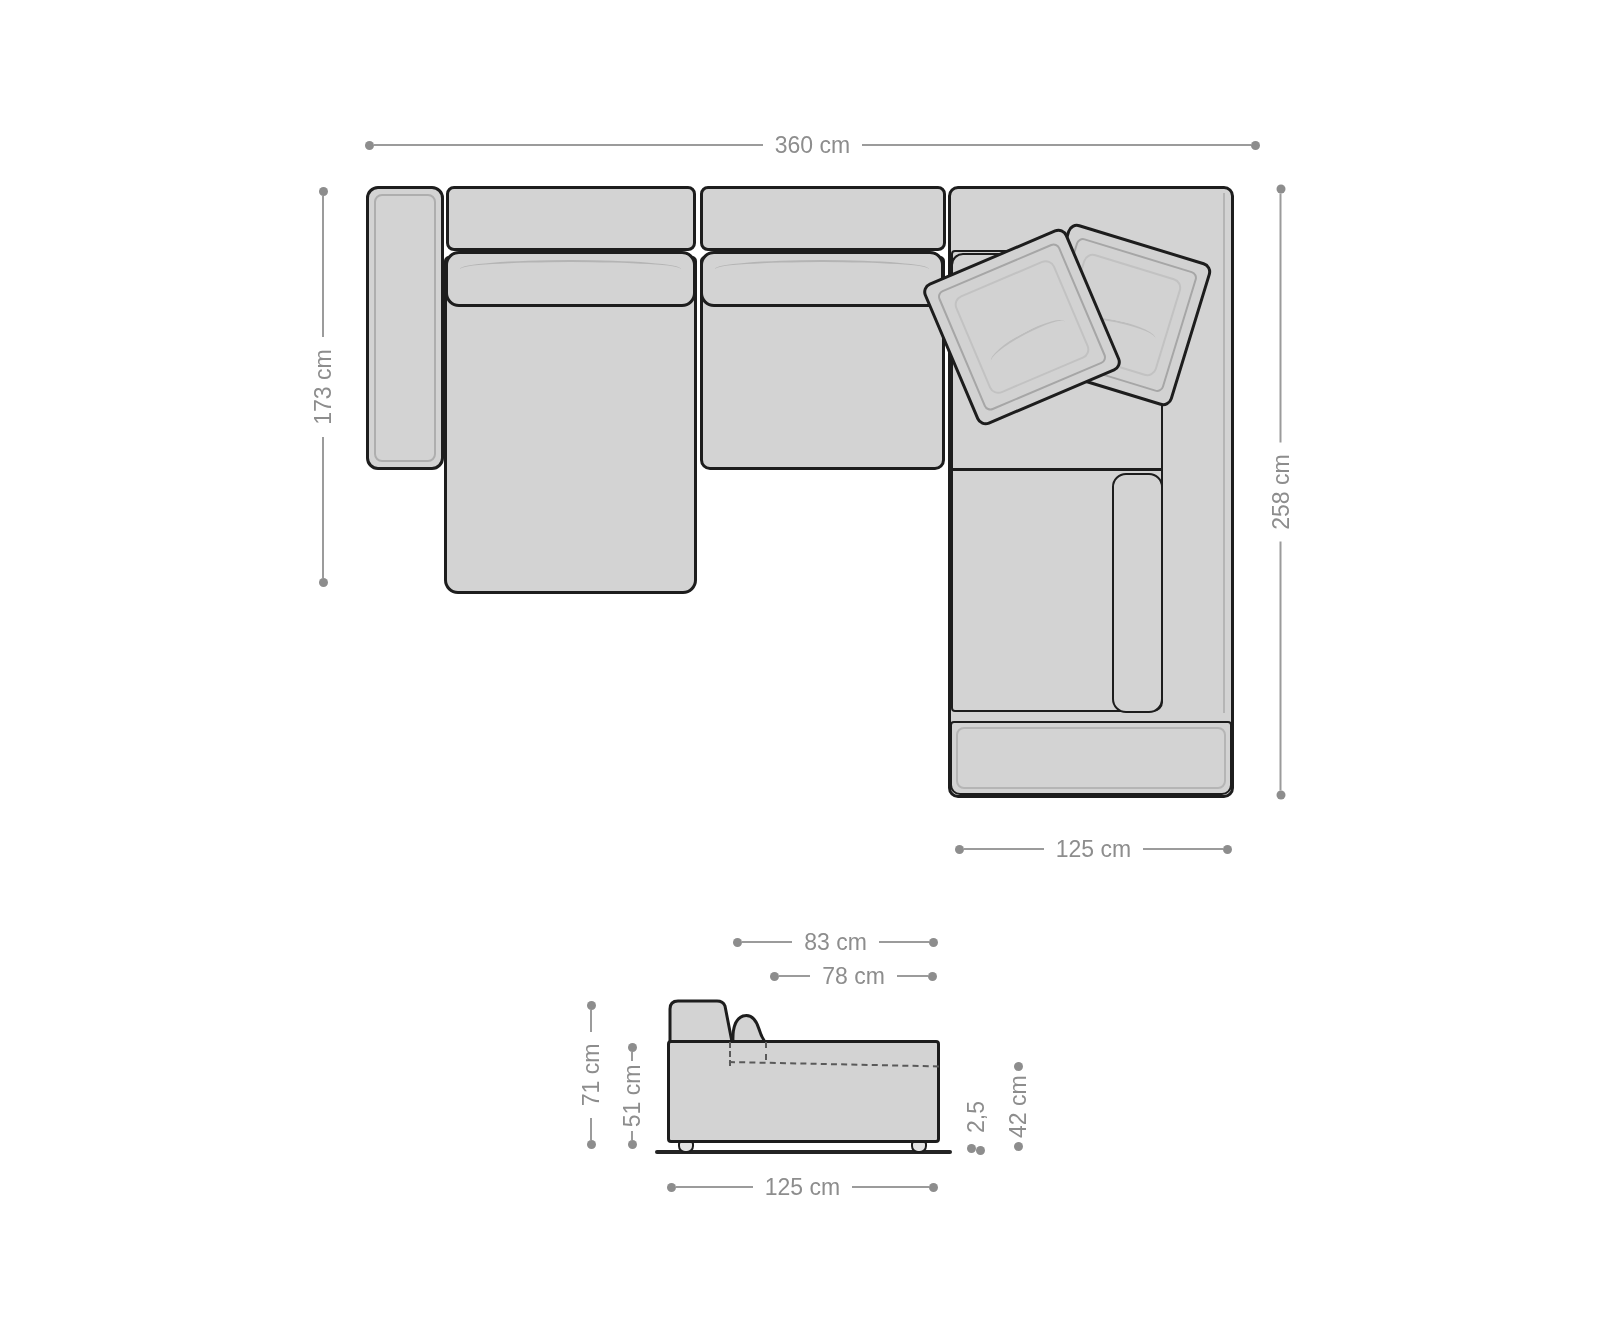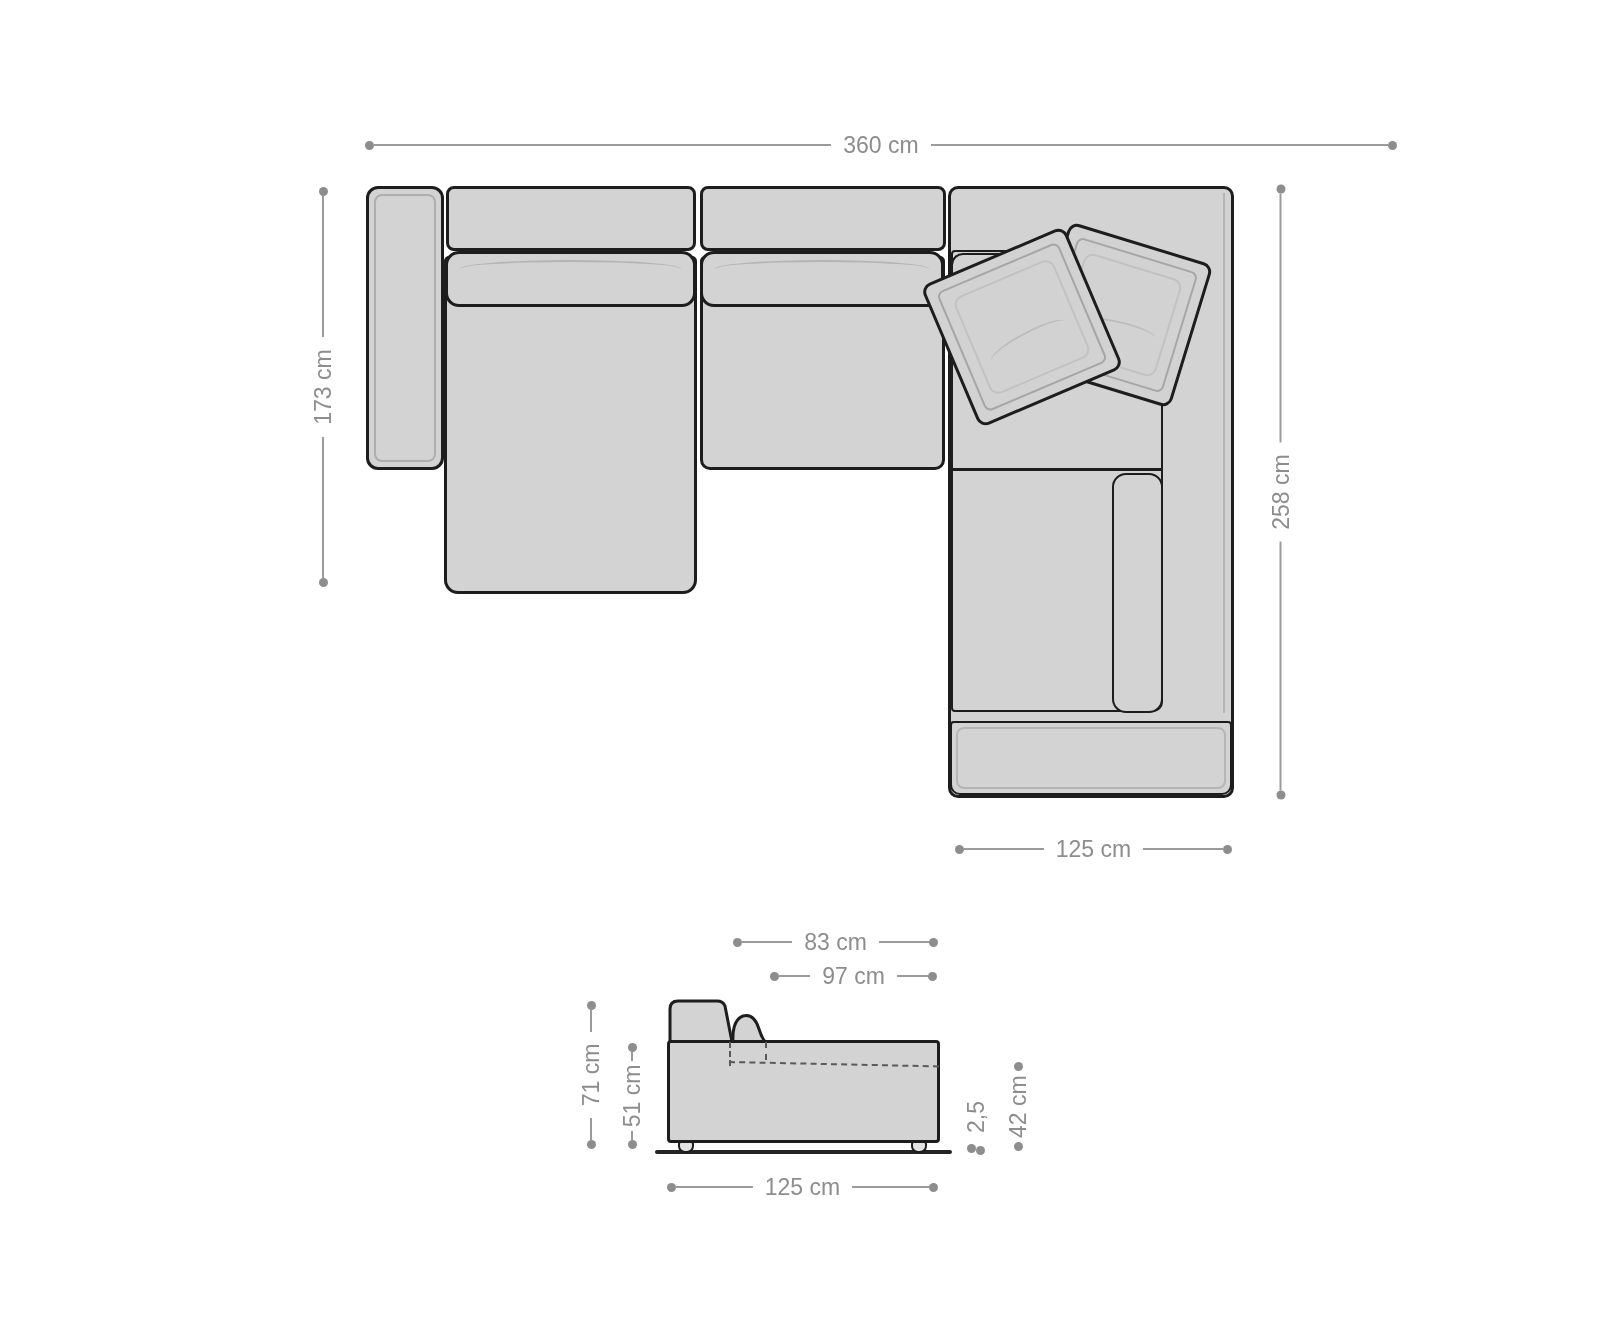--- a/index.html
+++ b/index.html
@@ -35,21 +35,21 @@
   .dashv{position:absolute;width:0;border-left:2px dashed #5a5a5a;}
   .dashh{position:absolute;height:0;border-top:2px dashed #5a5a5a;transform-origin:left top;}
   .ground{position:absolute;background:#242424;border-radius:2px;}
   .leg{position:absolute;background:#e3e3e3;border:2px solid #1d1d1d;border-radius:3px 3px 7px 7px;box-sizing:border-box;}
 </style>
 </head>
 <body>
 
 <div id="canvas">
 
-  <div class="dim" style="left:365px;top:140px;width:1032px;">
+  <div class="dim" style="left:365px;top:140px;width:895px;">
     <span class="dot"></span>
     <span class="ln"></span>
     <span class="lbl">360 cm</span>
     <span class="ln"></span>
     <span class="dot"></span>
   </div>
 
   <div class="dim vrot" style="left:123px;top:382px;width:400px;">
     <span class="dot"></span>
     <span class="ln"></span>
@@ -125,21 +125,21 @@
     <span class="dot"></span>
     <span class="ln"></span>
     <span class="lbl">83 cm</span>
     <span class="ln"></span>
     <span class="dot"></span>
   </div>
 
   <div class="dim" style="left:770px;top:971px;width:167px;">
     <span class="dot"></span>
     <span class="ln"></span>
-    <span class="lbl">97 cm</span>
+    <span class="lbl">78 cm</span>
     <span class="ln"></span>
     <span class="dot"></span>
   </div>
 
   <div class="dim vrot" style="left:517px;top:1070px;width:148px;">
     <span class="dot"></span>
     <span class="ln"></span>
     <span class="lbl">71 cm</span>
     <span class="ln"></span>
     <span class="dot"></span>

